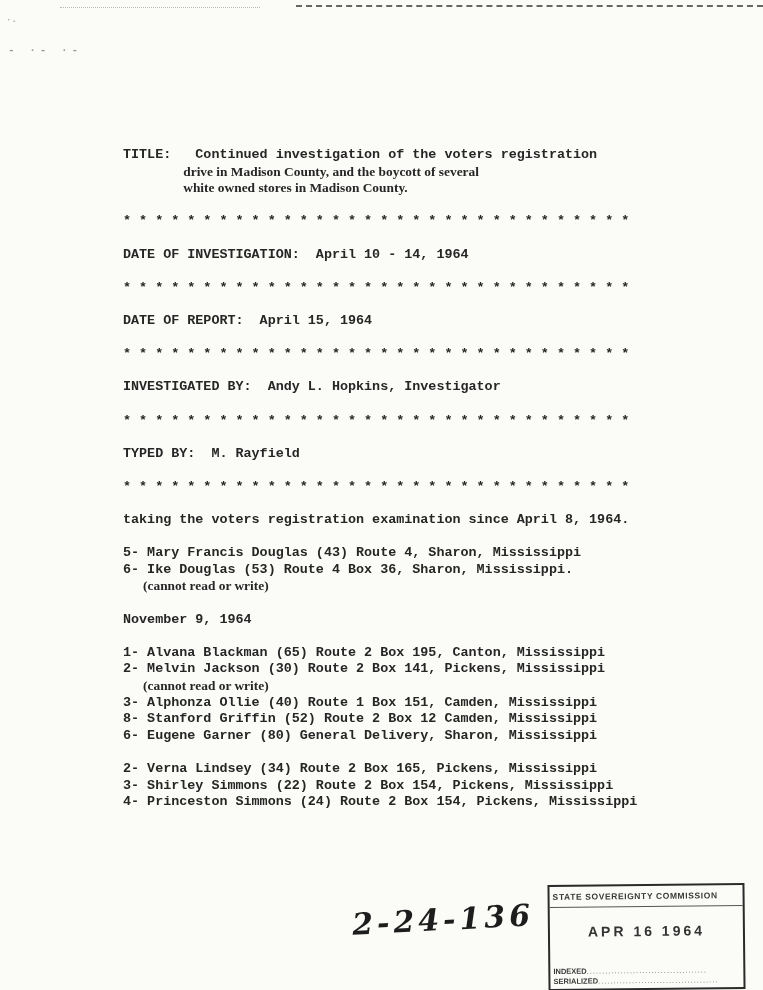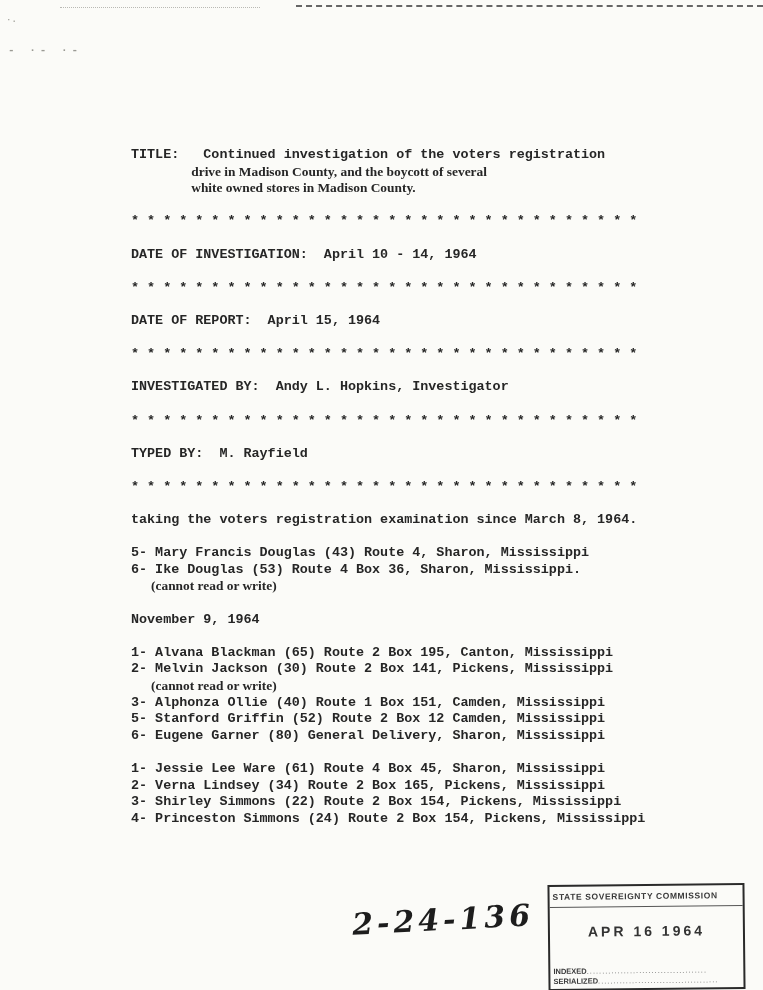--- a/index.html
+++ b/index.html
@@ -28,21 +28,21 @@
   }
   .mark-a { position: absolute; top: 42px; left: 8px; color: #9a9a94; font-size: 11px; letter-spacing: 4px; }
   .mark-b { position: absolute; top: 12px; left: 6px; color: #a8a8a2; font-size: 9px; }
 
   .content {
     position: absolute;
     left: 123px;
     top: 147px;
     width: 560px;
   }
-  .line { white-space: pre; min-height: 16.6px; margin-left: 8px; }
+  .line { white-space: pre; min-height: 16.6px; }
   .blk { margin-top: 16.6px; }
   .blk.first { margin-top: 0; }
   .tlabel { display: inline-block; width: 9ch; white-space: pre; }
   .ind9 { padding-left: 9ch; font-family: Liberation Serif, serif; }
   .ind3 { padding-left: 3ch; font-family: Liberation Serif, serif; }
 
   
   .handwritten {
     position: absolute;
     left: 352px;
@@ -130,43 +130,42 @@
 
     <div class="blk line">INVESTIGATED BY:  Andy L. Hopkins, Investigator</div>
 
     <div class="blk line">* * * * * * * * * * * * * * * * * * * * * * * * * * * * * * * *</div>
 
     <div class="blk line">TYPED BY:  M. Rayfield</div>
 
     <div class="blk line">* * * * * * * * * * * * * * * * * * * * * * * * * * * * * * * *</div>
 
     <div class="blk">
-      <div class="line">taking the voters registration examination since March 8, 1964.</div>
+      <div class="line">taking the voters registration examination since April 8, 1964.</div>
     </div>
 
     <div class="blk">
       <div class="line">5- Mary Francis Douglas (43) Route 4, Sharon, Mississippi</div>
       <div class="line">6- Ike Douglas (53) Route 4 Box 36, Sharon, Mississippi.</div>
       <div class="line ind3">(cannot read or write)</div>
     </div>
 
     <div class="blk line">November 9, 1964</div>
 
     <div class="blk">
       <div class="line">1- Alvana Blackman (65) Route 2 Box 195, Canton, Mississippi</div>
       <div class="line">2- Melvin Jackson (30) Route 2 Box 141, Pickens, Mississippi</div>
       <div class="line ind3">(cannot read or write)</div>
       <div class="line">3- Alphonza Ollie (40) Route 1 Box 151, Camden, Mississippi</div>
-      <div class="line">5- Stanford Griffin (52) Route 2 Box 12 Camden, Mississippi</div>
+      <div class="line">8- Stanford Griffin (52) Route 2 Box 12 Camden, Mississippi</div>
       <div class="line">6- Eugene Garner (80) General Delivery, Sharon, Mississippi</div>
     </div>
 
 
     <div class="blk">
-      <div class="line">1- Jessie Lee Ware (61) Route 4 Box 45, Sharon, Mississippi</div>
       <div class="line">2- Verna Lindsey (34) Route 2 Box 165, Pickens, Mississippi</div>
       <div class="line">3- Shirley Simmons (22) Route 2 Box 154, Pickens, Mississippi</div>
       <div class="line">4- Princeston Simmons (24) Route 2 Box 154, Pickens, Mississippi</div>
     </div>
 
   </div>
 
   <div class="handwritten">2-24-136</div>
 
   <div class="stamp">

